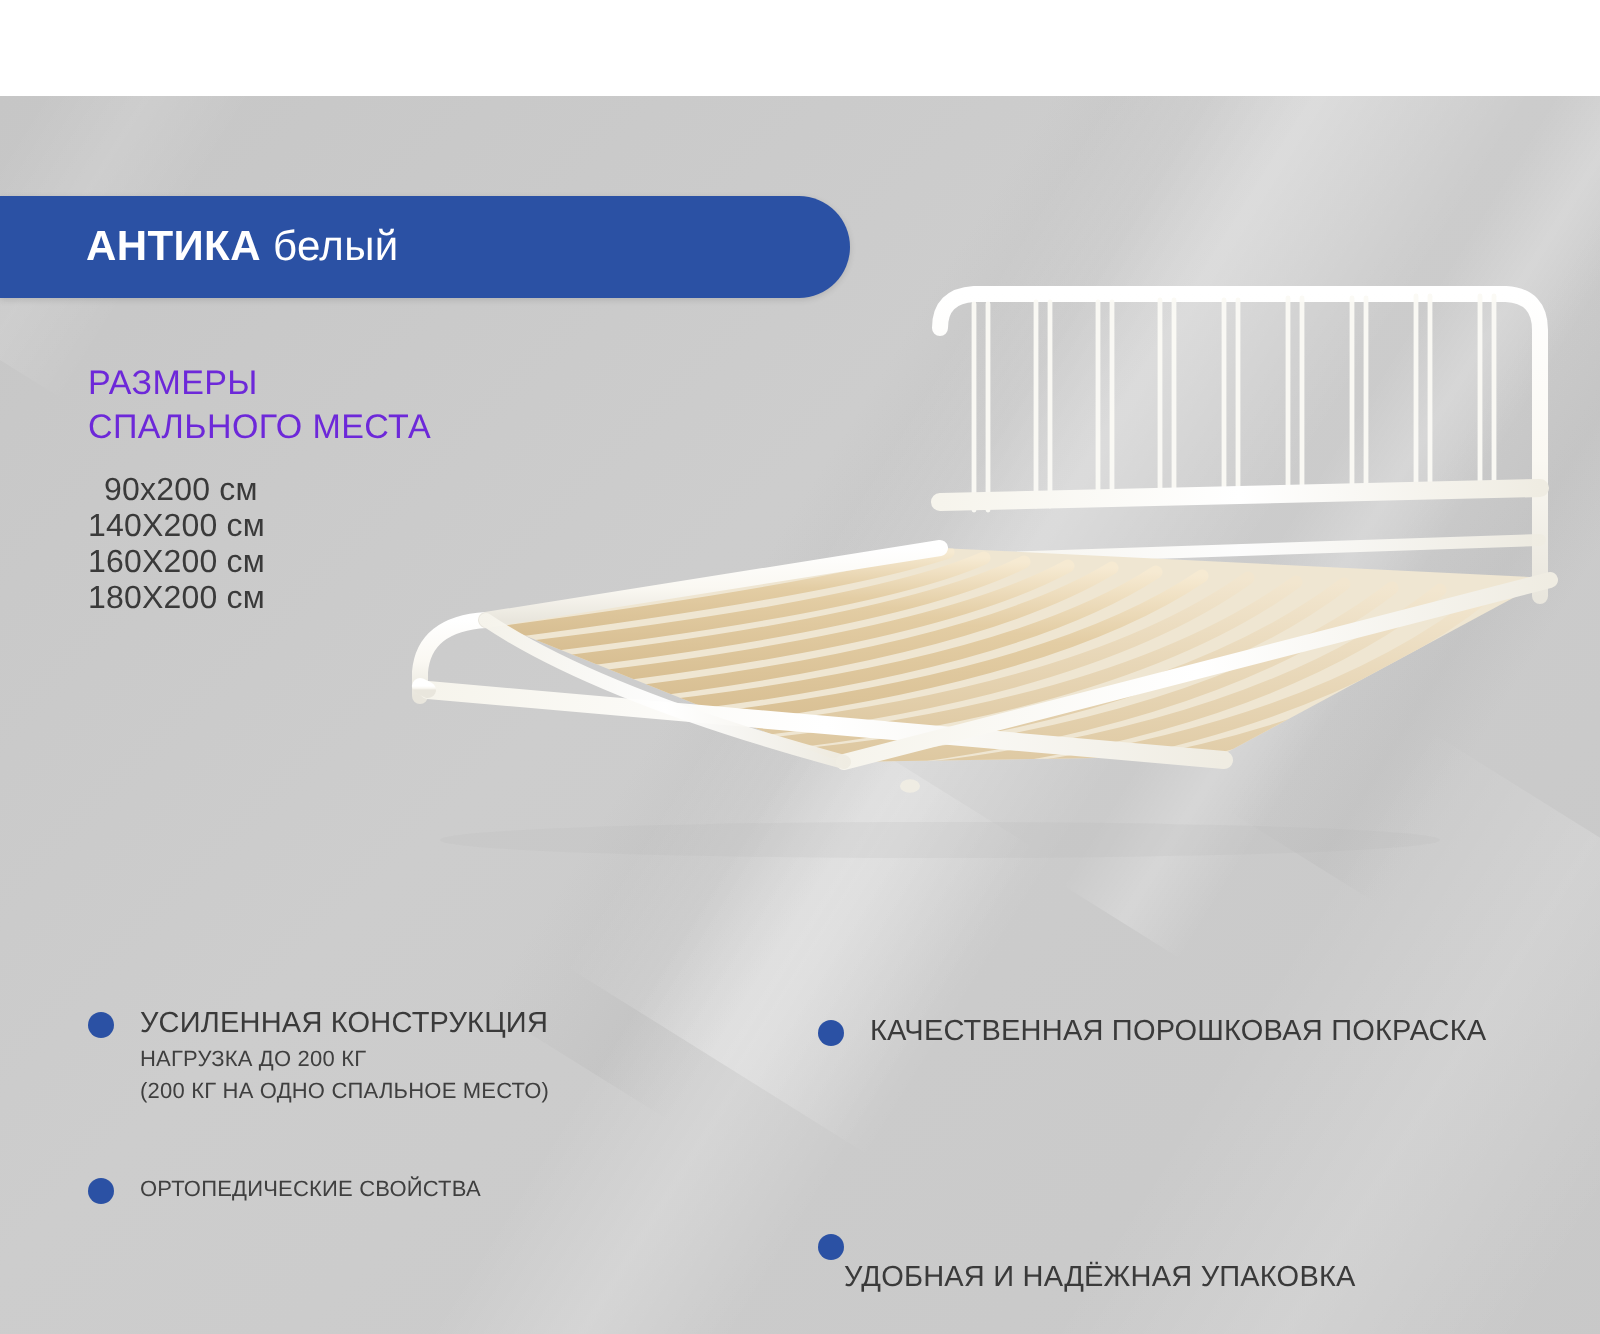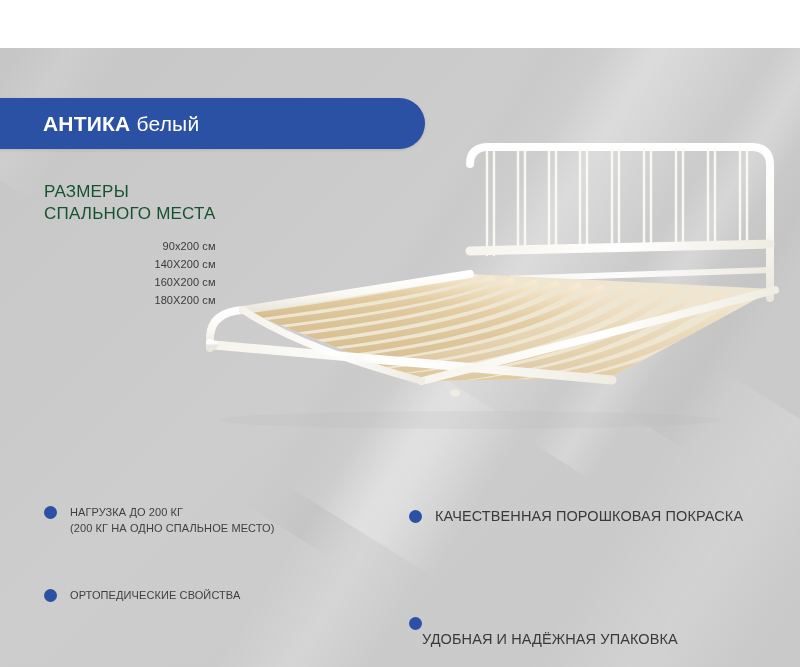--- a/index.html
+++ b/index.html
@@ -70,31 +70,30 @@
   
   .sizes {
     position: absolute;
     left: 44px;
     top: 133px;
     color: #3a3a3a;
   }
   .sizes-heading {
     font-size: 17px;
     line-height: 22px;
-    color: #14532d;
+    color: #6d28d9;
     letter-spacing: .2px;
     white-space: nowrap;
   }
   .sizes-list {
     margin-top: 12px;
-    font-size: 11px;
+    font-size: 16px;
     line-height: 18px;
     color: #3a3a3a;
     letter-spacing: .1px;
-    text-align: right;
   }
   .sizes-list .row { white-space: nowrap; }
   .sizes-list .row.indent { padding-left: 8px; }
 
   
   .features { position: absolute; inset: 0; pointer-events: none; }
   .feature {
     position: absolute;
     pointer-events: auto;
     display: flex;
@@ -279,20 +278,21 @@
       <div class="row">160X200 см</div>
       <div class="row">180X200 см</div>
     </div>
   </div>
 
   <div class="features">
 
     <div class="feature f-left-1">
       <span class="bullet"></span>
       <div class="feat-body">
+        <div class="feat-title">УСИЛЕННАЯ КОНСТРУКЦИЯ</div>
         <div class="feat-sub">НАГРУЗКА ДО 200 КГ</div>
         <div class="feat-sub">(200 КГ НА ОДНО СПАЛЬНОЕ МЕСТО)</div>
       </div>
     </div>
 
     <div class="feature f-left-2">
       <span class="bullet"></span>
       <div class="feat-body">
         <div class="feat-sub">ОРТОПЕДИЧЕСКИЕ СВОЙСТВА</div>
       </div>

